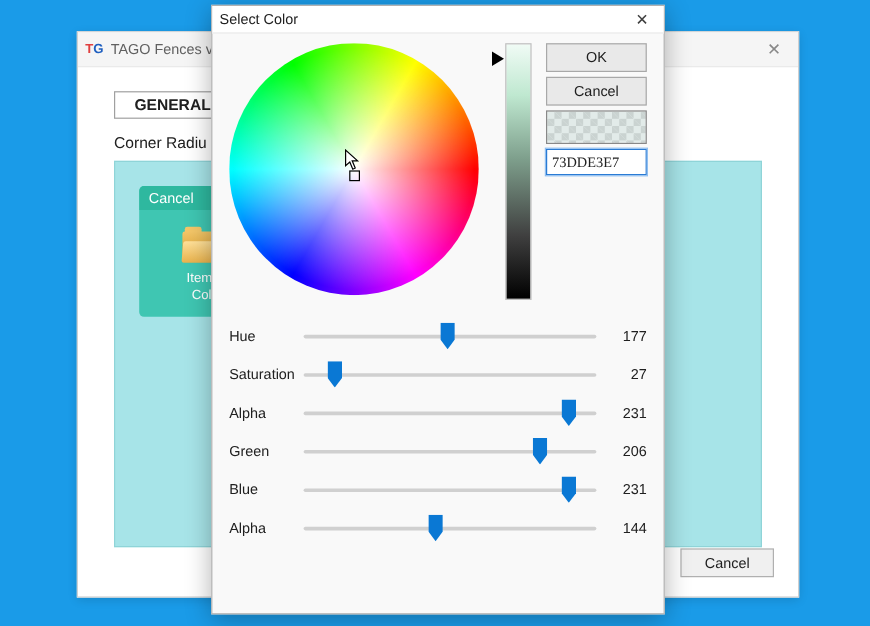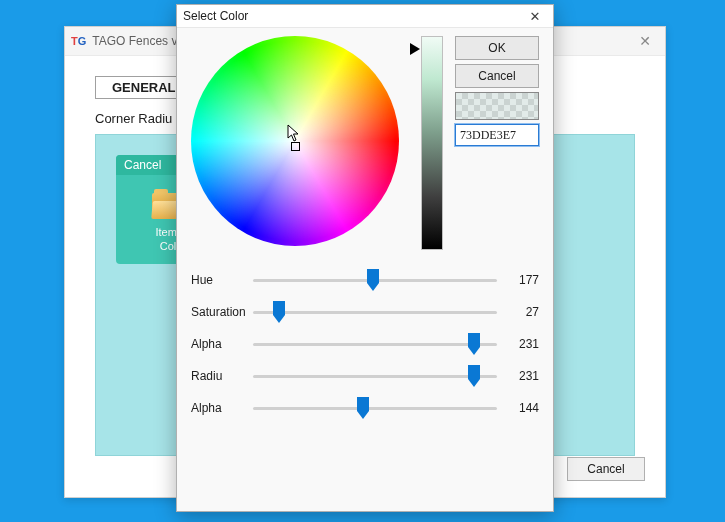--- a/index.html
+++ b/index.html
@@ -420,23 +420,35 @@
           <div class="slider-thumb" style="left: 90.5882%;">
             <svg width="12" height="22" viewBox="0 0 12 22">
                 <path d="M0 0 H12 V14 L6 22 L0 14 Z" fill="#0a78d4"></path>
               </svg>
           </div>
         </div>
         <span class="slider-value">231</span>
       </div>
 
 
-
-      <div class="slider-row">
-        <span class="slider-label">Radiu</span>
+      <div class="slider-row">
+        <span class="slider-label">Green</span>
+        <div class="slider-track-wrap">
+          <div class="slider-track"></div>
+          <div class="slider-thumb" style="left: 80.7843%;">
+            <svg width="12" height="22" viewBox="0 0 12 22">
+                <path d="M0 0 H12 V14 L6 22 L0 14 Z" fill="#0a78d4"></path>
+              </svg>
+          </div>
+        </div>
+        <span class="slider-value">206</span>
+      </div>
+
+      <div class="slider-row">
+        <span class="slider-label">Blue</span>
         <div class="slider-track-wrap">
           <div class="slider-track"></div>
           <div class="slider-thumb" style="left: 90.5882%;">
             <svg width="12" height="22" viewBox="0 0 12 22">
                 <path d="M0 0 H12 V14 L6 22 L0 14 Z" fill="#0a78d4"></path>
               </svg>
           </div>
         </div>
         <span class="slider-value">231</span>
       </div>

